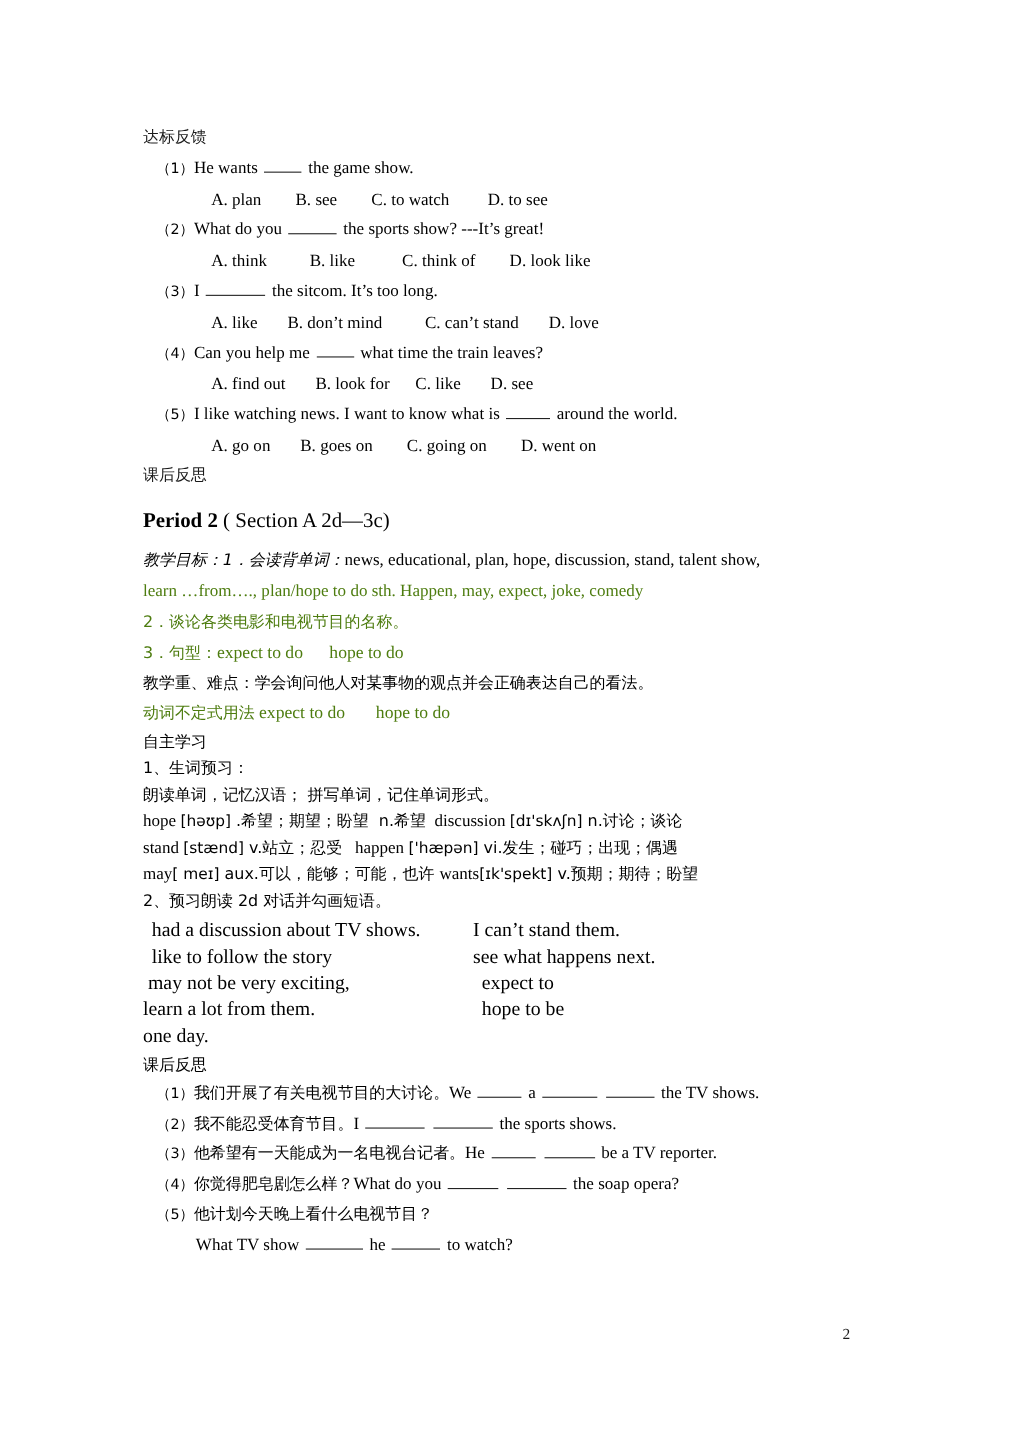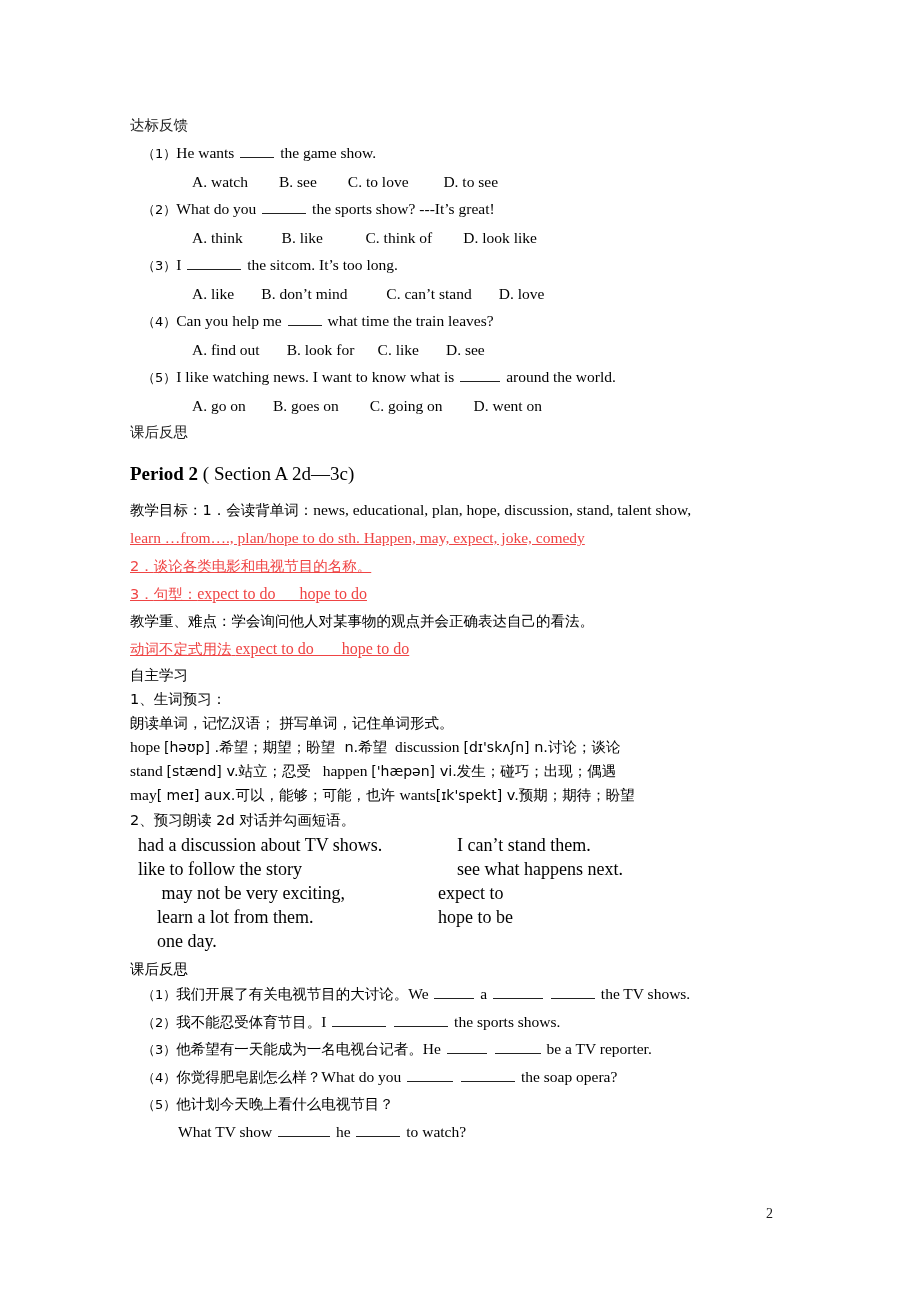--- a/index.html
+++ b/index.html
@@ -24,22 +24,21 @@
     left: 130px;
     top: 112px;
     width: 660px;
   }
 
   
   .line {
     font-size: 15.5px;
     line-height: 26.8px;
     white-space: pre-wrap;
-    color: #ef4444;
-    text-decoration: underline;
+    color: #4d7c0f;
   }
   .cn {
     font-family: "DejaVu Sans", "Liberation Sans", sans-serif;
     font-size: 14.5px;
   }
   .mix .han, .cn-inline {
     font-family: "DejaVu Sans", "Liberation Sans", sans-serif;
     font-size: 14.5px;
   }
 
@@ -93,37 +92,37 @@
   
   .just-para {
     font-size: 15.5px;
     line-height: 28px;
     text-align: justify;
     text-justify: inter-word;
   }
   .just-para .han {
     font-family: "DejaVu Sans", "Liberation Sans", sans-serif;
     font-size: 14.5px;
+    font-style: italic;
   }
 
   
   .phrase-grid {
     display: grid;
     grid-template-columns: 300px 1fr;
     row-gap: 0px;
   }
   .phrase-cell {
     font-size: 18px;
     line-height: 24px;
     padding-left: 8px;
     white-space: pre-wrap;
   }
   .phrase-cell.right {
     padding-left: 0px;
-    margin-left: 27px;
   }
 
   .vocab-line {
     font-size: 15.5px;
     line-height: 23px;
     white-space: pre-wrap;
   }
   .vocab-line .han {
     font-family: "DejaVu Sans", "Liberation Sans", sans-serif;
     font-size: 14.5px;
@@ -149,21 +148,21 @@
 </style>
 </head>
 <body>
 
 <div class="page">
   <div class="content">
 
     <div class="sec-head">达标反馈</div>
 
     <div class="q-row"><span class="num">（1）</span><span>He wants </span><span class="blank" style="width:34px"></span><span> the game show.</span></div>
-    <div class="opt-row">A. watch        B. see        C. to love         D. to see</div>
+    <div class="opt-row">A. plan        B. see        C. to watch         D. to see</div>
 
     <div class="q-row"><span class="num">（2）</span><span>What do you </span><span class="blank" style="width:44px"></span><span> the sports show? ---It’s great!</span></div>
     <div class="opt-row">A. think          B. like           C. think of        D. look like</div>
 
     <div class="q-row"><span class="num">（3）</span><span>I </span><span class="blank" style="width:54px"></span><span> the sitcom. It’s too long.</span></div>
     <div class="opt-row">A. like       B. don’t mind          C. can’t stand       D. love</div>
 
     <div class="q-row"><span class="num">（4）</span><span>Can you help me </span><span class="blank" style="width:34px"></span><span> what time the train leaves?</span></div>
     <div class="opt-row">A. find out       B. look for      C. like       D. see</div>
 

